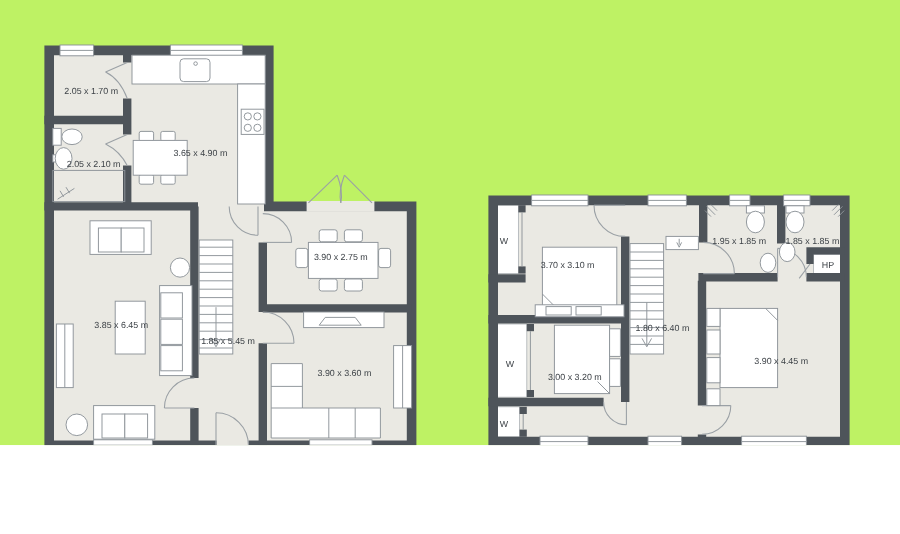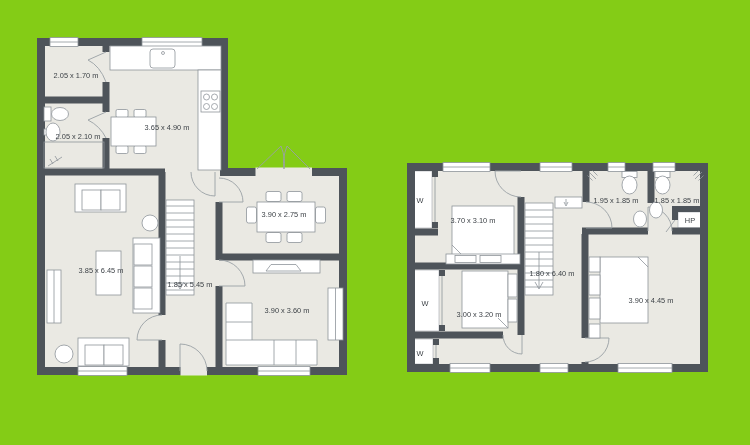--- a/index.html
+++ b/index.html
@@ -1,16 +1,16 @@
 <!DOCTYPE html>
 <html><head>
 <meta charset="utf-8">
 <style>
   html,body{margin:0;padding:0;background:#ffffff;}
-  .canvas{position:relative;width:750px;height:445px;background:#84cc16;overflow:hidden;}
+  .canvas{position:relative;width:750px;height:371px;background:#bef264;overflow:hidden;}
   svg{display:block;}
   .floor{fill:#eae9e3;stroke:none;}
   .wall{stroke:#4e545a;stroke-width:8;fill:none;stroke-linecap:butt;stroke-linejoin:miter;}
   .iwall{stroke:#4e545a;stroke-width:7;fill:none;stroke-linecap:butt;}
   .iwall2{stroke:#4e545a;stroke-width:6;fill:none;stroke-linecap:butt;}
   .f{fill:#ffffff;stroke:#8e949a;stroke-width:0.8;}
   .fw{fill:#ffffff;stroke:#aeb3b7;stroke-width:0.7;}
   .thin{stroke:#8e949a;stroke-width:0.8;fill:none;}
   .door{stroke:#9aa0a5;stroke-width:0.9;fill:none;}
   .gap{fill:#eae9e3;stroke:none;}

